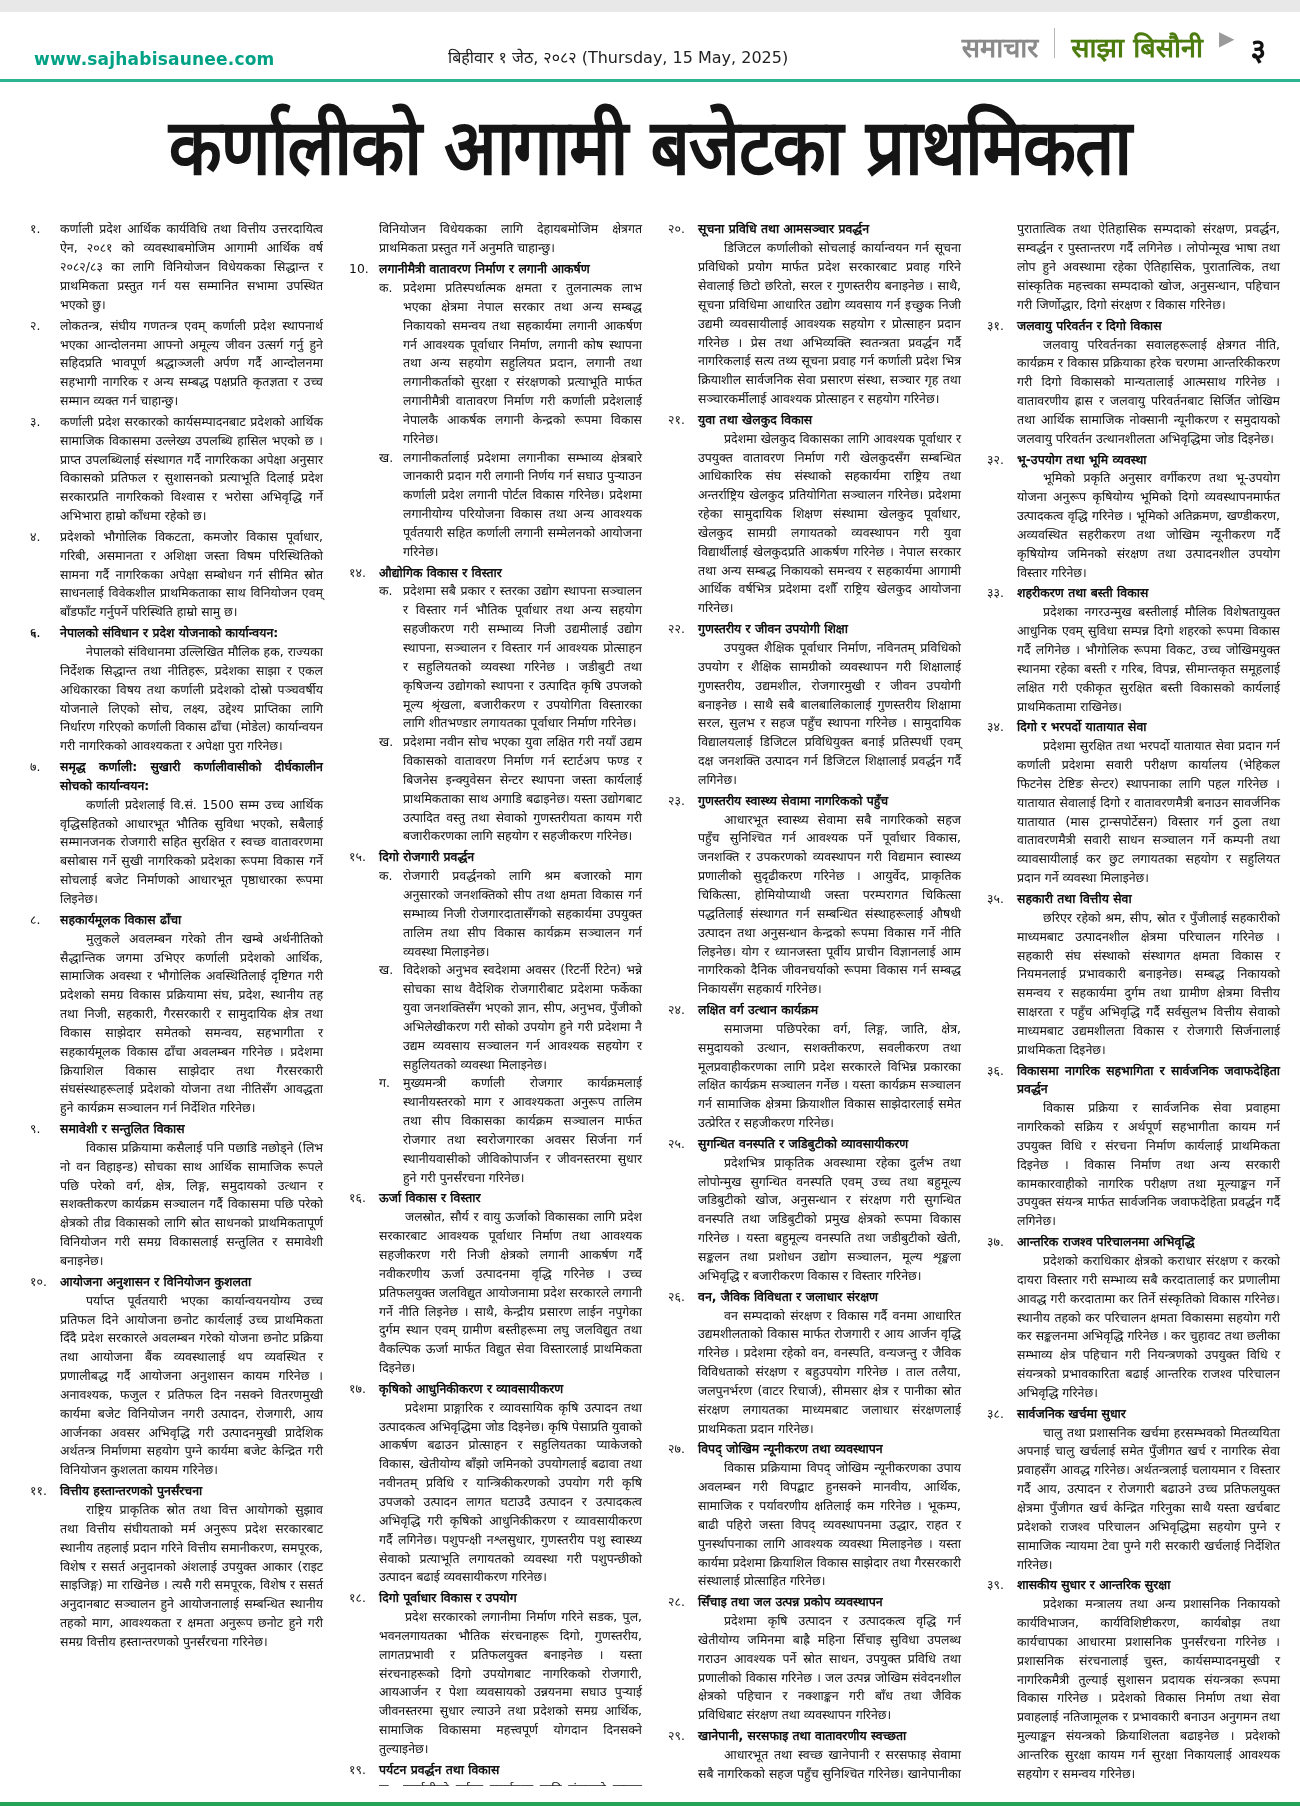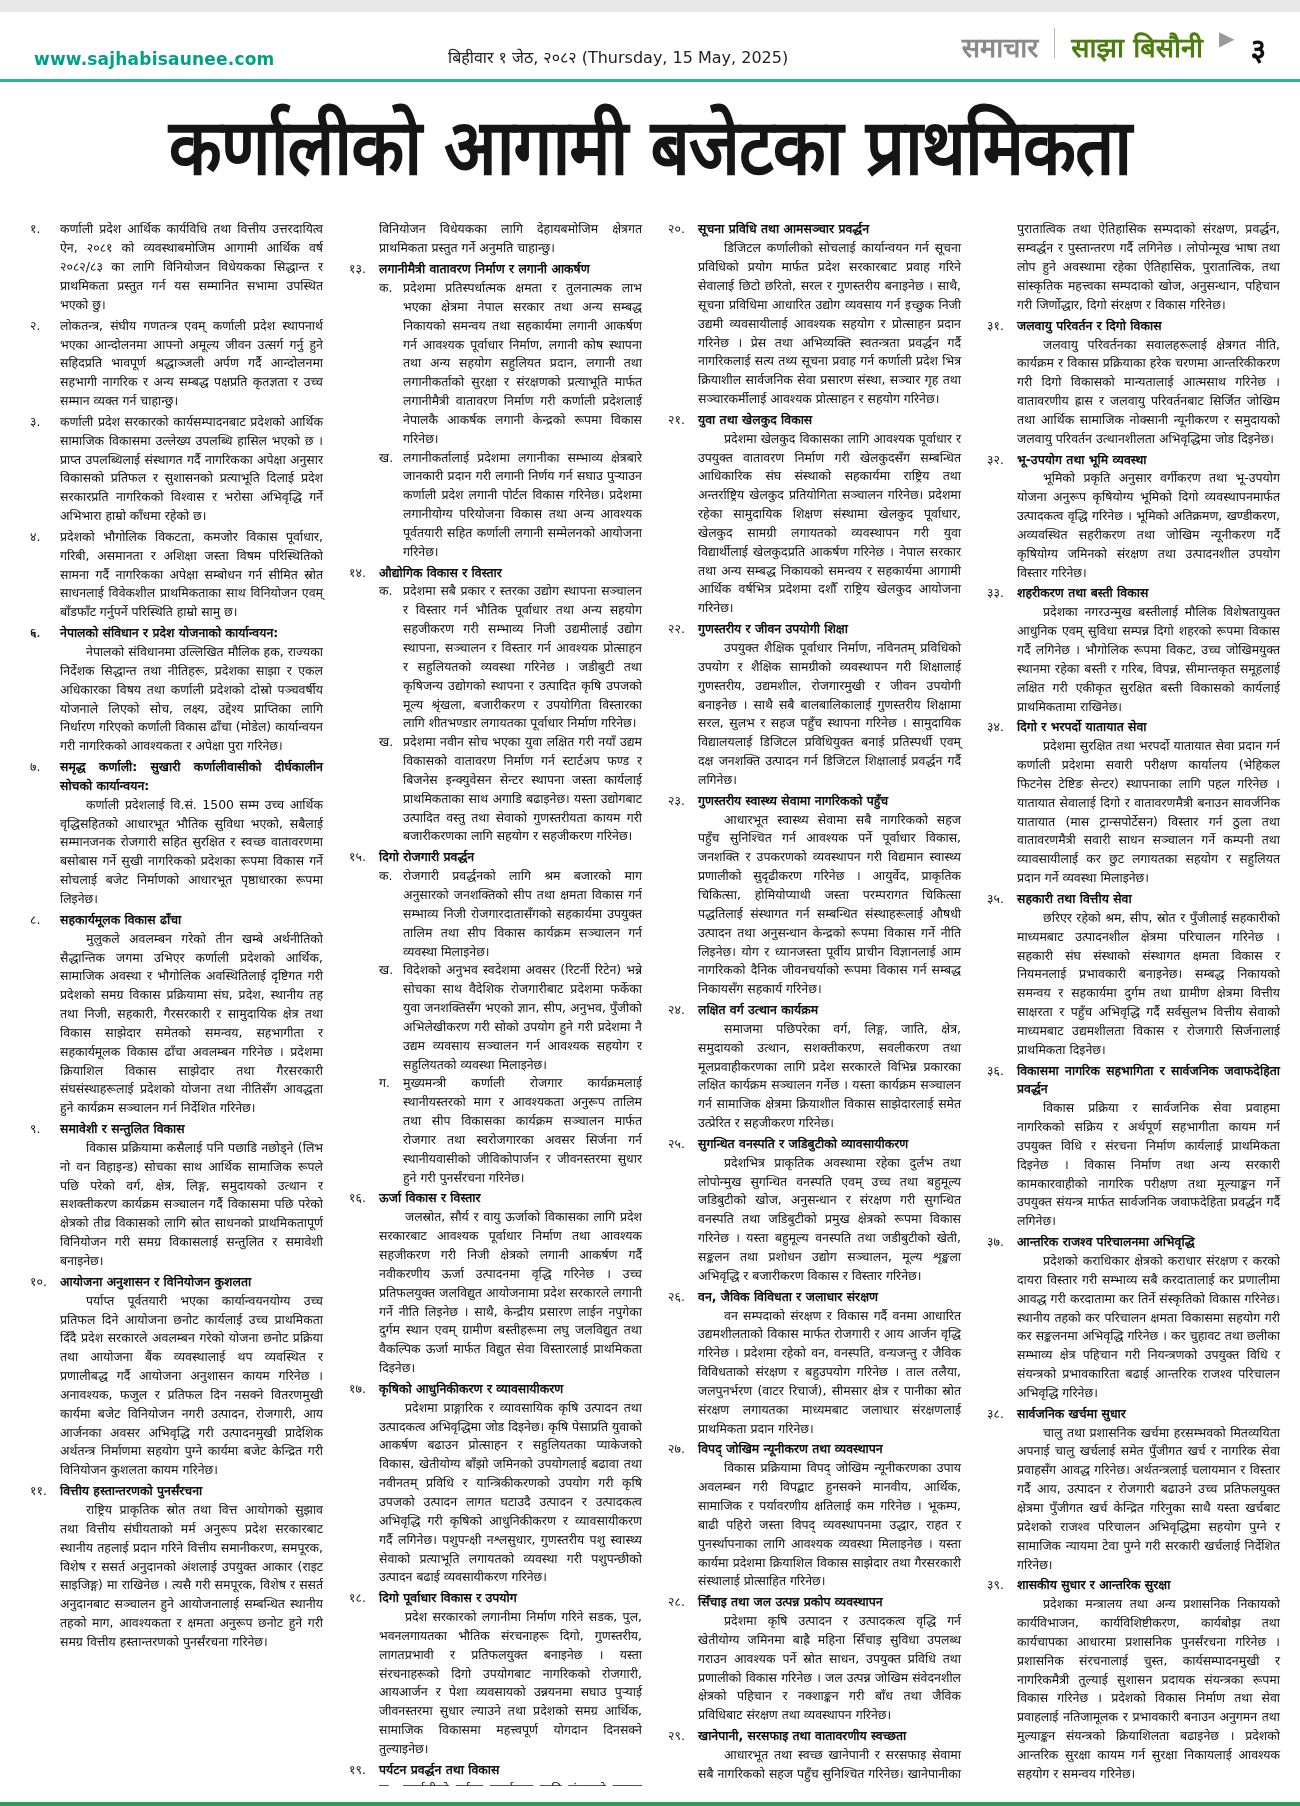--- a/index.html
+++ b/index.html
@@ -128,21 +128,21 @@
           </div>
         </div>
       </div>
       <div class="col">
         <div class="item">
           <div class="ibody">
             <p class="ipara">विनियोजन विधेयकका लागि देहायबमोजिम क्षेत्रगत प्राथमिकता प्रस्तुत गर्ने अनुमति चाहान्छु।</p>
           </div>
         </div>
         <div class="item">
-          <span class="num">१३.</span>
+          <span class="num">10.</span>
           <div class="ibody">
             <div class="ihead">लगानीमैत्री वातावरण निर्माण र लगानी आकर्षण</div>
             <div class="sub">
               <span class="slabel">क.</span>
               <div class="stext">प्रदेशमा प्रतिस्पर्धात्मक क्षमता र तुलनात्मक लाभ भएका क्षेत्रमा नेपाल सरकार तथा अन्य सम्बद्ध निकायको समन्वय तथा सहकार्यमा लगानी आकर्षण गर्न आवश्यक पूर्वाधार निर्माण, लगानी कोष स्थापना तथा अन्य सहयोग सहुलियत प्रदान, लगानी तथा लगानीकर्ताको सुरक्षा र संरक्षणको प्रत्याभूति मार्फत लगानीमैत्री वातावरण निर्माण गरी कर्णाली प्रदेशलाई नेपालकै आकर्षक लगानी केन्द्रको रूपमा विकास गरिनेछ।</div>
             </div>
             <div class="sub">
               <span class="slabel">ख.</span>
               <div class="stext">लगानीकर्तालाई प्रदेशमा लगानीका सम्भाव्य क्षेत्रबारे जानकारी प्रदान गरी लगानी निर्णय गर्न सघाउ पुऱ्याउन कर्णाली प्रदेश लगानी पोर्टल विकास गरिनेछ। प्रदेशमा लगानीयोग्य परियोजना विकास तथा अन्य आवश्यक पूर्वतयारी सहित कर्णाली लगानी सम्मेलनको आयोजना गरिनेछ।</div>
             </div>

